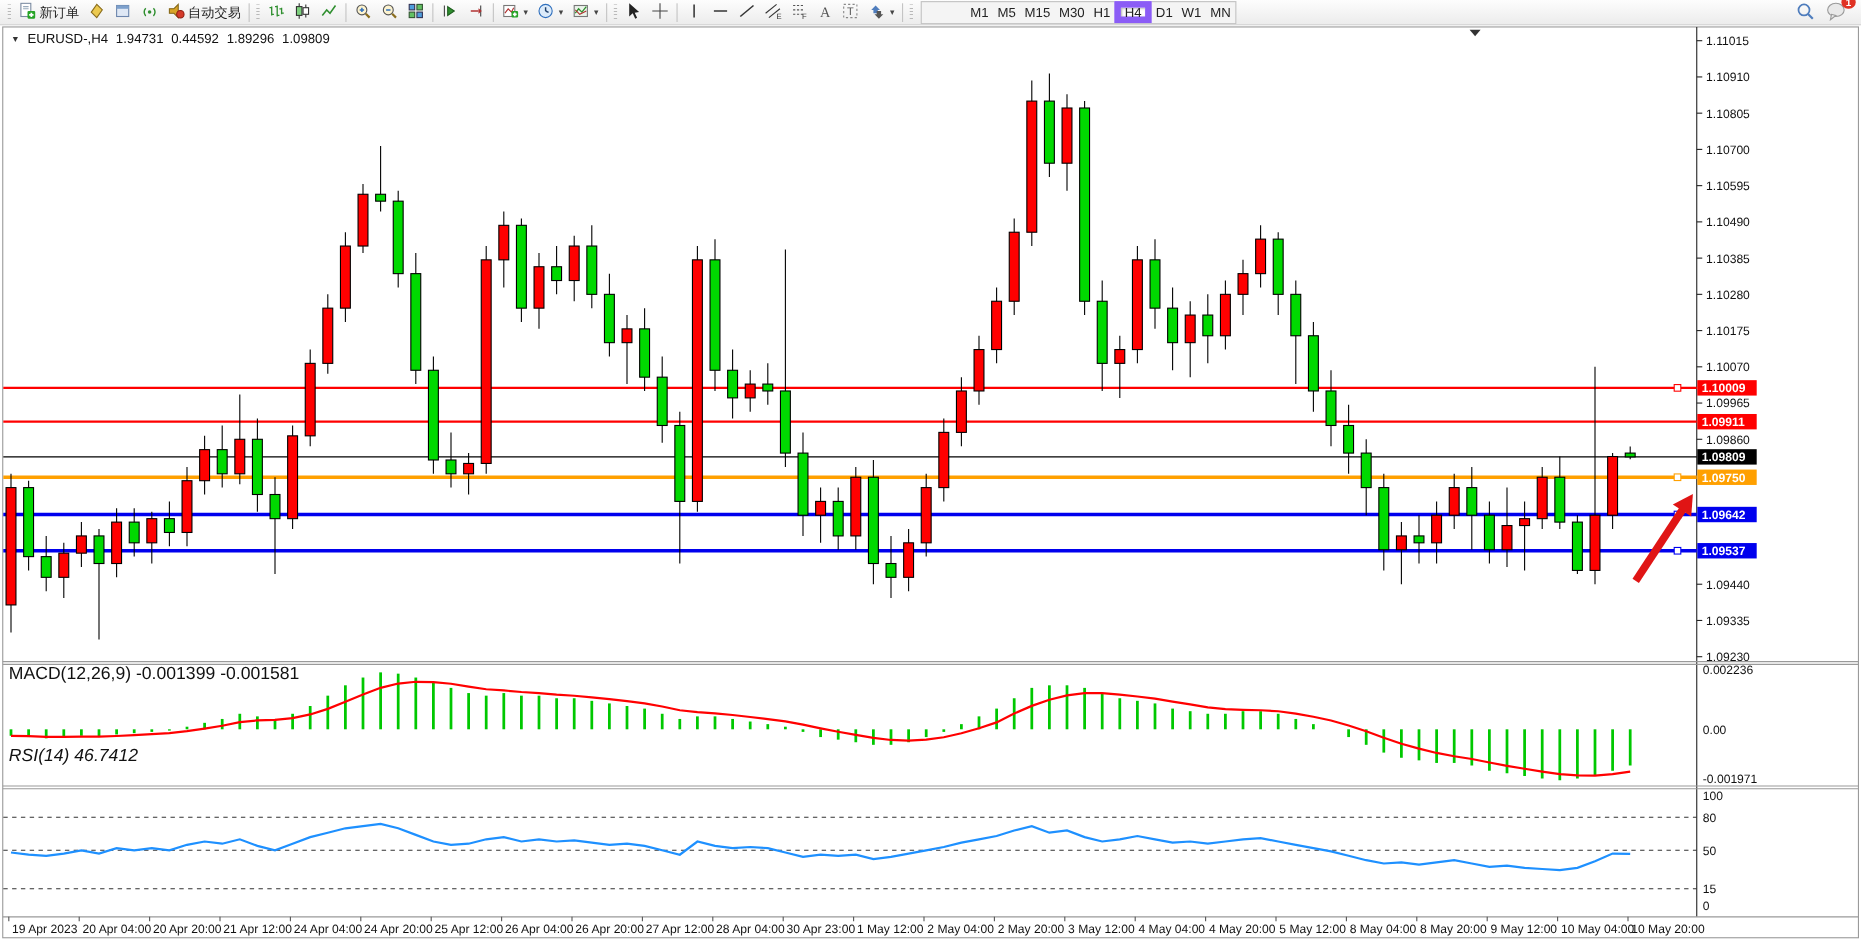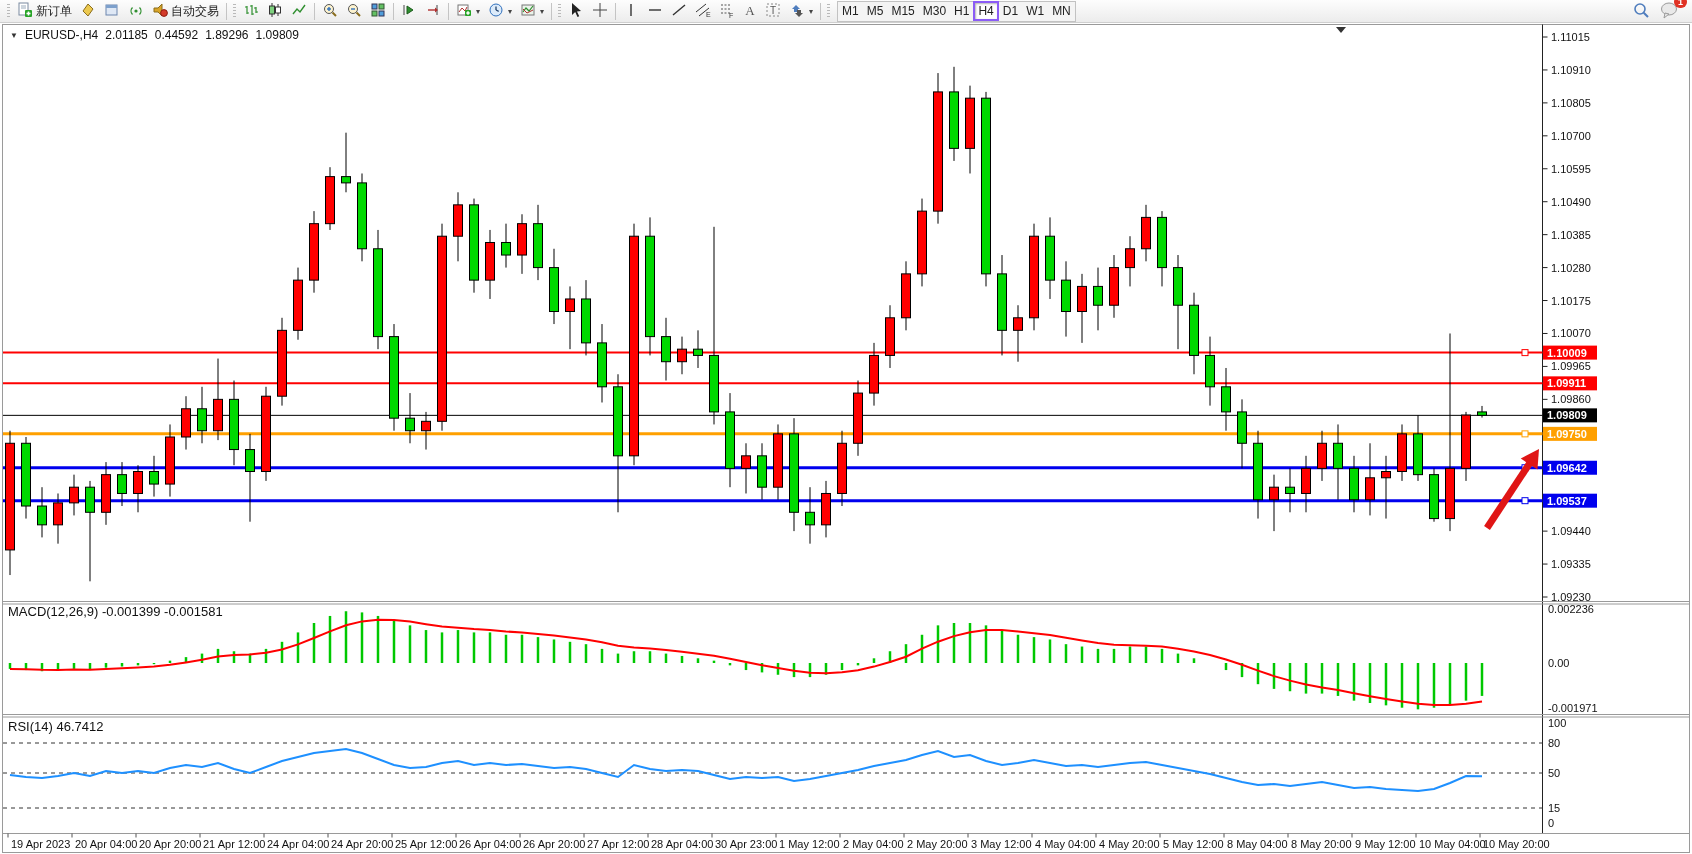--- a/index.html
+++ b/index.html
@@ -8,33 +8,33 @@
   .tb{position:absolute;top:0;left:0;width:1692px;height:23px;box-sizing:border-box;
       background:linear-gradient(#fdfdfd,#ececec);border-bottom:1px solid #cfcfcf;
       display:flex;align-items:center;gap:0;padding:0 4px;z-index:5;font-size:12px;color:#222;}
   .tb button{height:20px;min-width:22px;border:1px solid transparent;background:transparent;
       display:flex;align-items:center;justify-content:center;gap:3px;padding:0 3px;
       font-family:inherit;font-size:12px;color:#222;cursor:default;}
   .sep{width:1px;height:17px;background:#c4c4c4;margin:0 3px;flex:0 0 auto;}
   .grip{width:3px;height:15px;margin:0 3px;flex:0 0 auto;
       background:repeating-linear-gradient(#b9b9b9 0 1px,transparent 1px 3px);}
   .dd{font-size:8px;color:#444;margin-left:1px;}
-  .tf-group{display:flex;align-items:center;border:1px solid #c2c2c2;background:#f4f4f4;height:19px;margin-left:4px;}
+  .tf-group{display:flex;align-items:center;border:1px solid #c2c2c2;background:#f4f4f4;height:19px;margin-left:4px;padding-left:40px;}
   .tf{padding:1px 6px;height:17px;line-height:17px;font-size:11px;color:#333;border:1px solid transparent;}
-  .tf.active{background:#fff;border:2px solid #8b5cf6;box-shadow:inset 1px 1px 2px #b5b5b5;}
+  .tf.active{background:#fff;border:6px solid #8b5cf6;box-shadow:inset 1px 1px 2px #b5b5b5;}
   .tb-right{margin-left:auto;display:flex;align-items:center;gap:10px;padding-right:8px;}
   .badge{position:absolute;top:-5px;right:-7px;background:#e03224;color:#fff;border-radius:8px;
       font-size:9px;font-weight:bold;padding:1px 4px;line-height:10px;}
   .bubble-wrap{position:relative;}
   
-  .ov{position:absolute;z-index:3;font-size:13px;color:#111;white-space:nowrap;}
+  .ov{position:absolute;z-index:3;font-size:16px;color:#111;white-space:nowrap;}
   #title-strip{top:28px;left:10px;font-size:12px;display:flex;gap:7px;align-items:center;}
   #title-strip .tri{font-size:8px;color:#333;}
   #macd-label{top:604px;left:8px;}
-  #rsi-label{top:719px;left:8px;}
+  #rsi-label{top:679px;left:8px;font-style:italic;}
   svg text{font-family:"Liberation Sans",sans-serif;}
 </style>
 </head>
 <body>
 
 <div class="tb">
   <span class="grip"></span>
 
   <button>
     <span><svg width="16" height="16">
@@ -668,21 +668,21 @@
     <text x="1419" y="848" font-size="11" fill="#111" text-anchor="start" font-weight="normal">10 May 04:00</text>
     <line x1="1480" y1="833.5" x2="1480" y2="837.5" stroke="#555"></line>
     <text x="1483" y="848" font-size="11" fill="#111" text-anchor="start" font-weight="normal">10 May 20:00</text>
     <line x1="1487" y1="528" x2="1531.302650489205" y2="460.6940502183232" stroke="#e01515" stroke-width="7"></line>
     <polygon points="1539,449 1537.456300784923,469.53331421698334 1520.750514758747,458.53710063013335" fill="#e01515"></polygon>
   </svg>
 
 <div class="ov" id="title-strip">
   <span class="tri">▼</span>
   <span>EURUSD-,H4</span>
-  <span>2.01185</span>
+  <span>1.94731</span>
   <span>0.44592</span>
   <span>1.89296</span>
   <span>1.09809</span>
 </div>
 <div class="ov" id="macd-label">
   <span>MACD(12,26,9)</span>
   <span>-0.001399 -0.001581</span>
 </div>
 <div class="ov" id="rsi-label">
   <span>RSI(14)</span>

